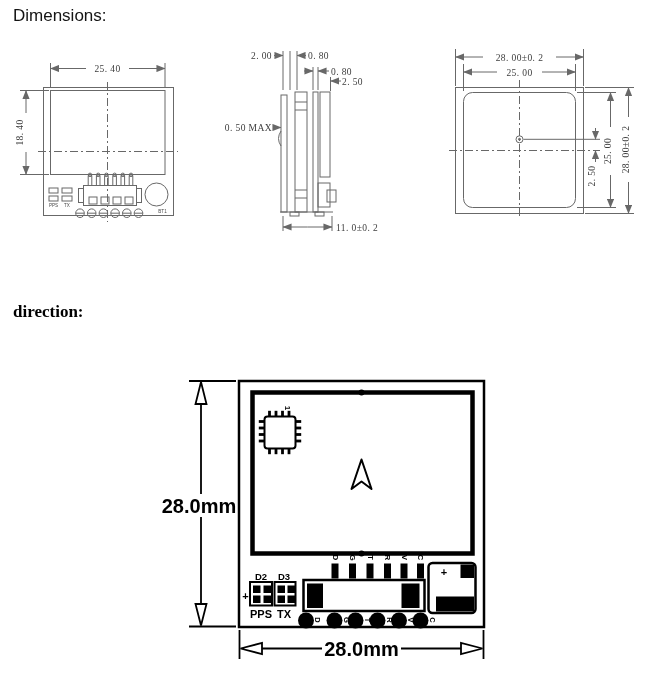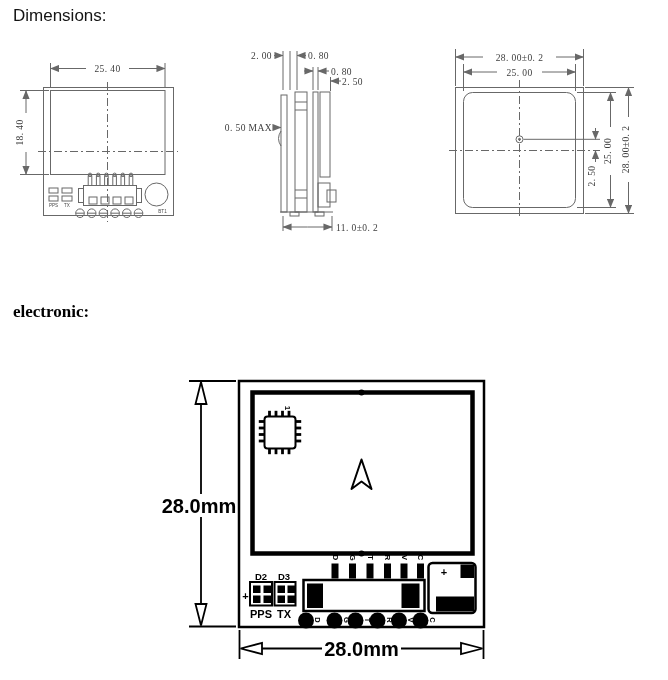--- a/index.html
+++ b/index.html
@@ -18,21 +18,21 @@
   .pinlbl{font:bold 8px "Liberation Sans",sans-serif;fill:#000;stroke:none;}
   .pinlbl2{font:bold 7.5px "Liberation Sans",sans-serif;fill:#000;stroke:none;}
   .plus{font:bold 11px "Liberation Sans",sans-serif;fill:#000;stroke:none;}
 </style>
 </head>
 <body>
 
 <div class="page">
 
   <div class="heading">Dimensions:</div>
-  <div class="para para2">electronic:</div>
+  <div class="para para2">direction:</div>
 
   <svg width="668" height="680" viewBox="0 0 668 680">
     <defs>
       <marker id="ah" viewBox="0 0 10 8" refX="9.5" refY="4" markerWidth="9" markerHeight="7.2" orient="auto">
         <path d="M0,0 L10,4 L0,8 Z" fill="#686868"></path>
       </marker>
     </defs>
 
     <g stroke="#686868" fill="none" stroke-width="1">
       <g>

